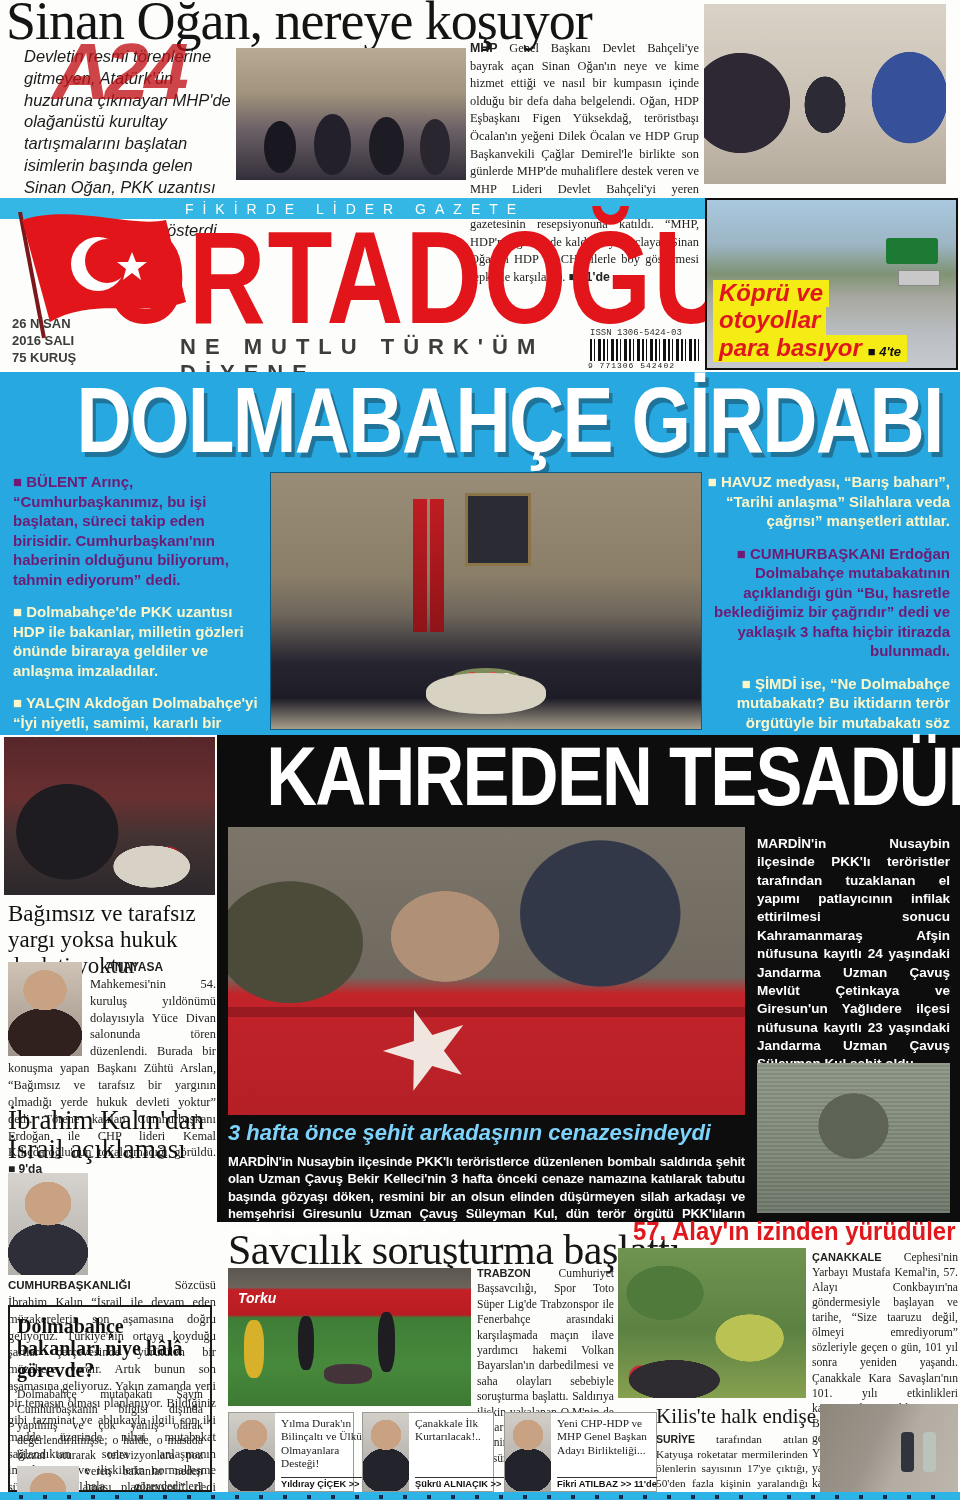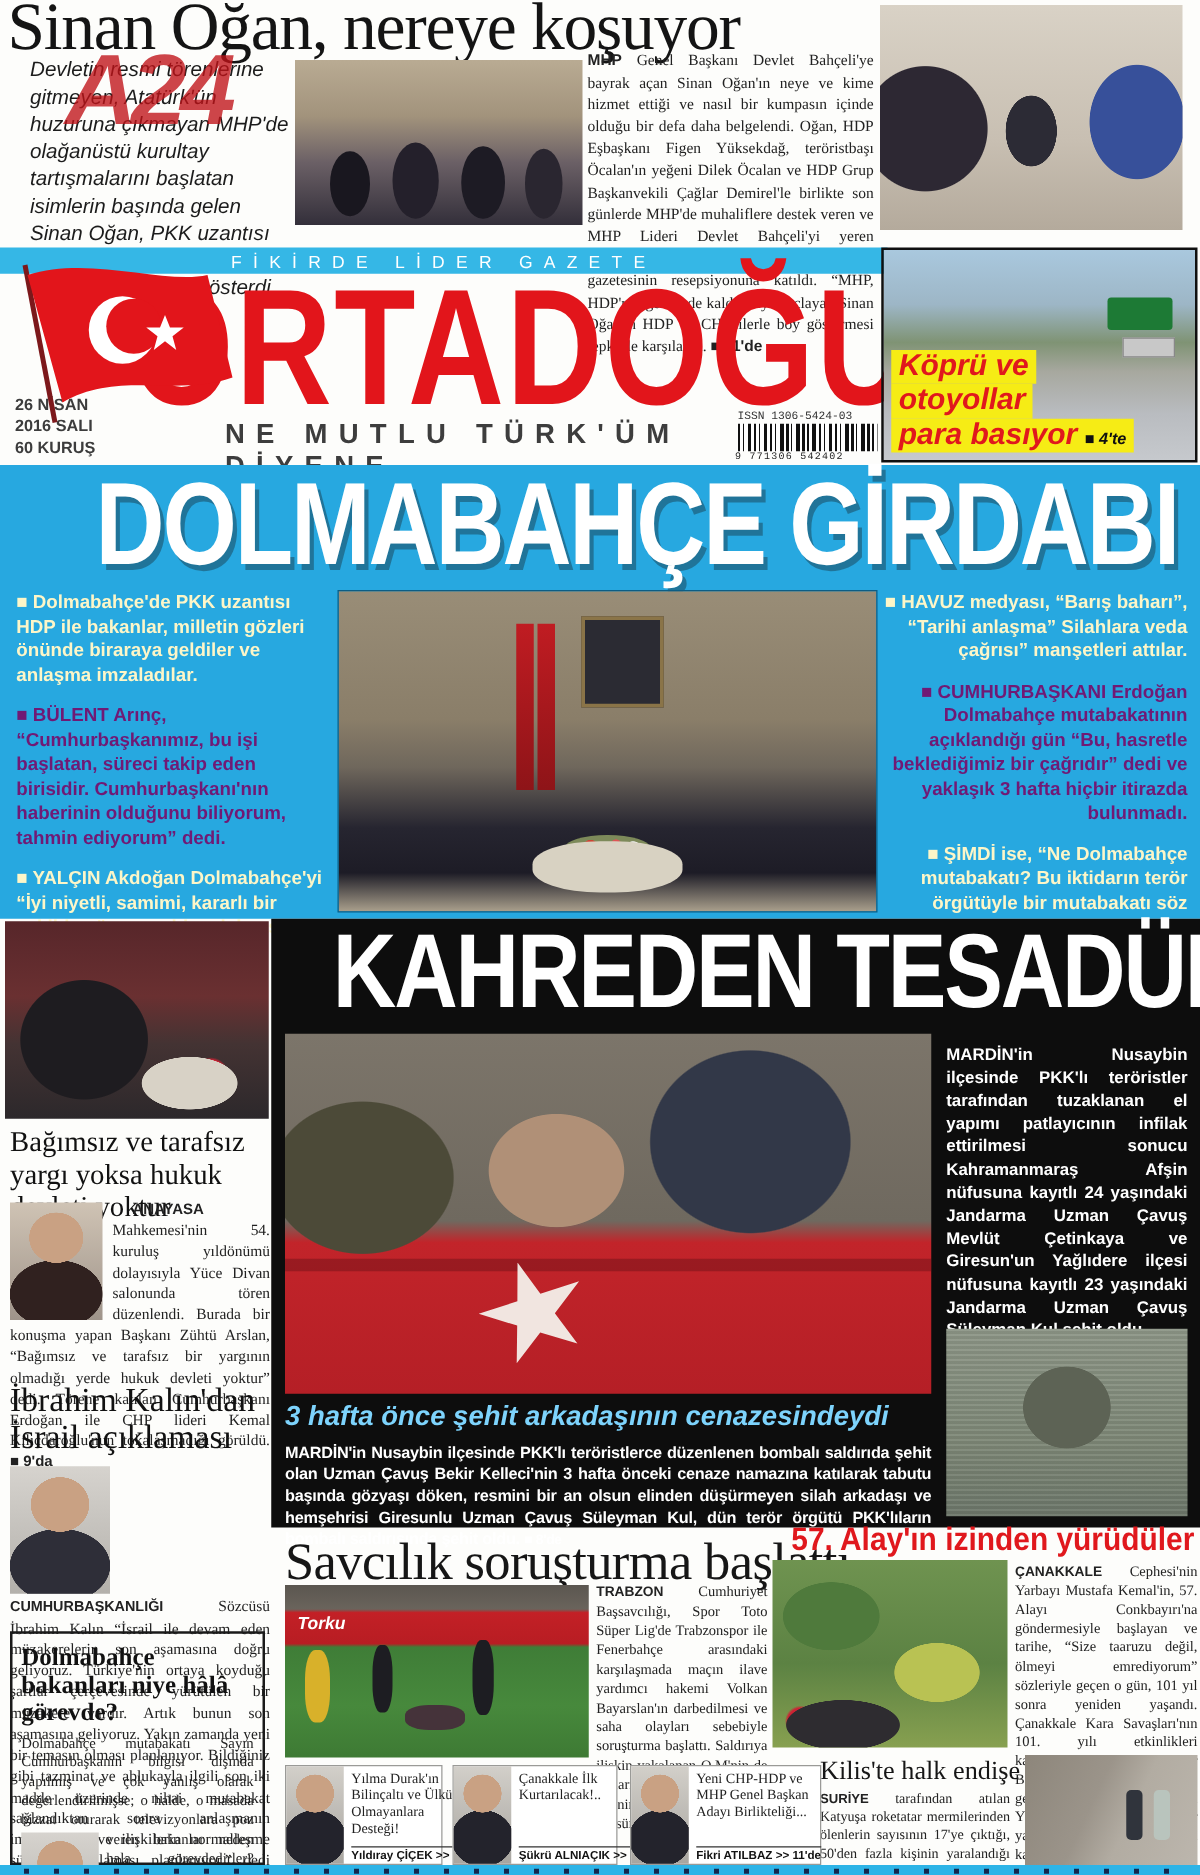--- a/index.html
+++ b/index.html
@@ -204,21 +204,21 @@
       <line x1="10" y1="2" x2="34" y2="128" stroke="#7c181b" stroke-width="4"></line>
       <path d="M12,10 C62,-6 122,18 156,10 L176,92 C132,108 84,86 40,112 Z" fill="#e2151b"></path>
       <circle cx="88" cy="54" r="27" fill="#fff"></circle>
       <circle cx="97" cy="51" r="22" fill="#e2151b"></circle>
       <polygon points="122,42 126,52 137,52 128,59 131,70 122,63 113,70 116,59 107,52 118,52" fill="#fff"></polygon>
     </svg>
     <div class="abs" id="logo">ORTADOĞU</div>
     <div class="abs" id="dateline">
       <div>26 NİSAN</div>
       <div>2016 SALI</div>
-      <div>60 KURUŞ</div>
+      <div>75 KURUŞ</div>
     </div>
     <div class="abs" id="slogan">NE MUTLU TÜRK'ÜM DİYENE</div>
     <div class="abs" id="issn">ISSN 1306-5424-03</div>
     <div class="abs" id="barcode"></div>
     <div class="abs" id="barcode-digits">9 771306 542402</div>
   </div>
 
   <div class="abs" id="promo-box">
     <div class="roadsign"></div>
     <div class="roadsign2"></div>
@@ -230,22 +230,22 @@
           <span id="promo-ref" class="promo-line">■ 4'te</span>
       </div>
     </div>
   </div>
 
   <div class="abs" id="blue-section">
     <div id="dol-headline">
       <span>DOLMABAHÇE GİRDABI</span>
     </div>
     <div class="dol-col" id="dol-left">
+      <p class="dol-item tone-white">■ BÜLENT Arınç, “Cumhurbaşkanımız, bu işi başlatan, süreci takip eden birisidir. Cumhurbaşkanı'nın haberinin olduğunu biliyorum, tahmin ediyorum” dedi.</p>
       <p class="dol-item tone-cream">■ Dolmabahçe'de PKK uzantısı HDP ile bakanlar, milletin gözleri önünde biraraya geldiler ve anlaşma imzaladılar.</p>
-      <p class="dol-item tone-white">■ BÜLENT Arınç, “Cumhurbaşkanımız, bu işi başlatan, süreci takip eden birisidir. Cumhurbaşkanı'nın haberinin olduğunu biliyorum, tahmin ediyorum” dedi.</p>
       <p class="dol-item tone-cream">■ YALÇIN Akdoğan Dolmabahçe'yi “İyi niyetli, samimi, kararlı bir şekilde sürece sahip çıkılması” olarak değerlendirdi.</p>
     </div>
     <div class="ph" id="photo-meeting">
       <div class="frame"></div>
       <div class="flagpost"></div>
       <div class="flagpost flagpost2"></div>
       <div class="flowers"></div>
       <div class="table"></div>
     </div>
     <div class="dol-col" id="dol-right">

